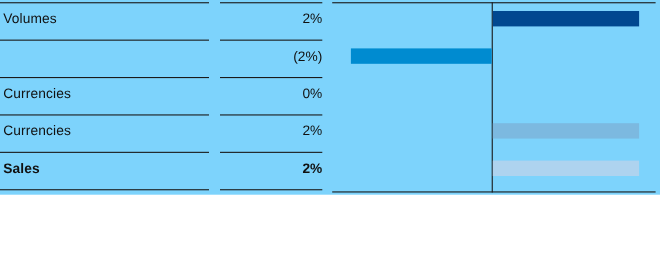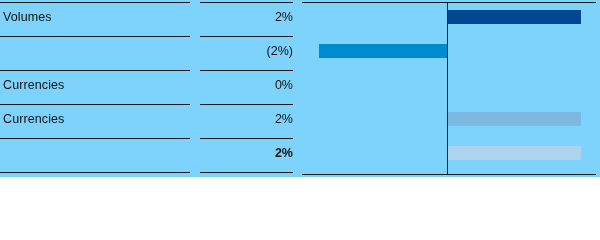--- a/index.html
+++ b/index.html
@@ -64,20 +64,21 @@
       <div class="rule val" style="top:2px;"></div>
       <div class="label">Currencies</div>
       <div class="value">2%</div>
     </div>
 
     <div class="row total" style="top:136px;">
       <div class="rule lbl" style="top:2px;"></div>
       <div class="rule val" style="top:2px;"></div>
       <div class="rule lbl" style="top:36px;"></div>
       <div class="rule val" style="top:36px;"></div>
+      <div class="label">Sales</div>
       <div class="value">2%</div>
     </div>
 
   </div>
 
   <div class="chart">
     <div class="chart-rule top"></div>
     <div class="chart-rule bottom"></div>
     <div class="zeroline"></div>
 

